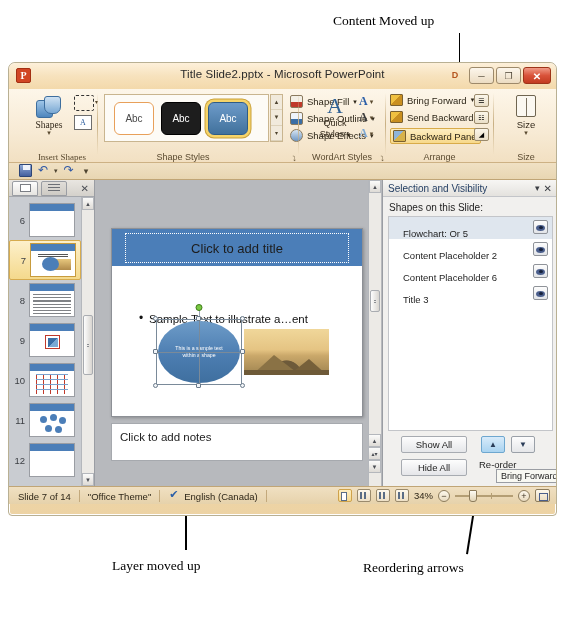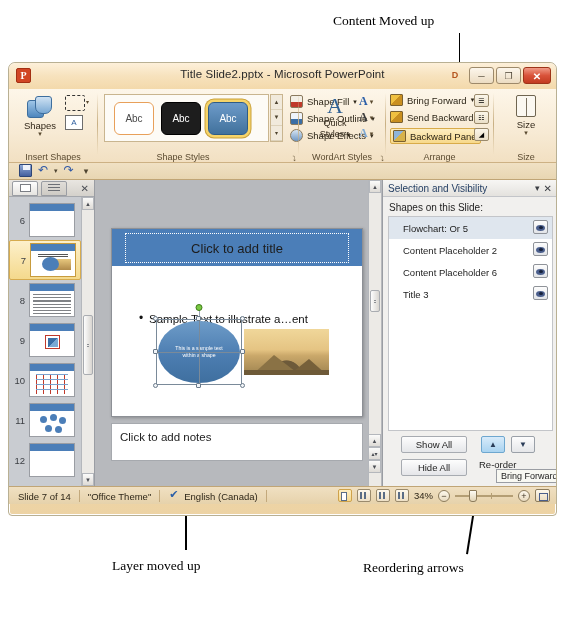--- a/index.html
+++ b/index.html
@@ -138,21 +138,21 @@
   .rgroup-label {
     position:absolute; bottom:1px; width:100%;
     text-align:center; font-size:9px; color:#5a4a30;
   }
   .rsep {
     position:absolute; top:4px; width:1px; height:62px;
     background:linear-gradient(180deg,rgba(200,175,130,0),#c8af82,rgba(200,175,130,0));
   }
 
   
-  #g-insert { left:0; width:88px; }
+  #g-insert { left:9px; width:88px;font-family:Liberation Serif, serif; }
   #shapes-big {
     position:absolute; left:10px; top:5px;
     width:42px; height:46px; text-align:center;
   }
   .cyl {
     position:relative; margin:2px auto 0;
     width:26px; height:22px;
   }
   .cyl .c1 {
     position:absolute; left:0; top:4px; width:17px; height:18px;
@@ -581,21 +581,21 @@
     font-size:10px; color:#1d1d1d;
     padding:5px 0 3px 6px;
   }
   #shape-list {
     margin:0 5px; background:#ffffff;
     border:1px solid #c3c5c9;
     height:215px;
   }
   .shape-row {
     position:relative; height:22px;
-    display:flex; align-items:center;
+    display:flex; align-items:flex-end;
     padding-left:14px;
     font-size:9.5px; color:#1d1d1d;
   }
   .shape-row.sel { background:#dfe6ee; }
   .eye {
     position:absolute; right:4px; top:3px;
     width:15px; height:14px;
     border:1px solid #8f9399; border-radius:2px;
     background:linear-gradient(180deg,#fdfdfd,#e2e4e8);
   }

